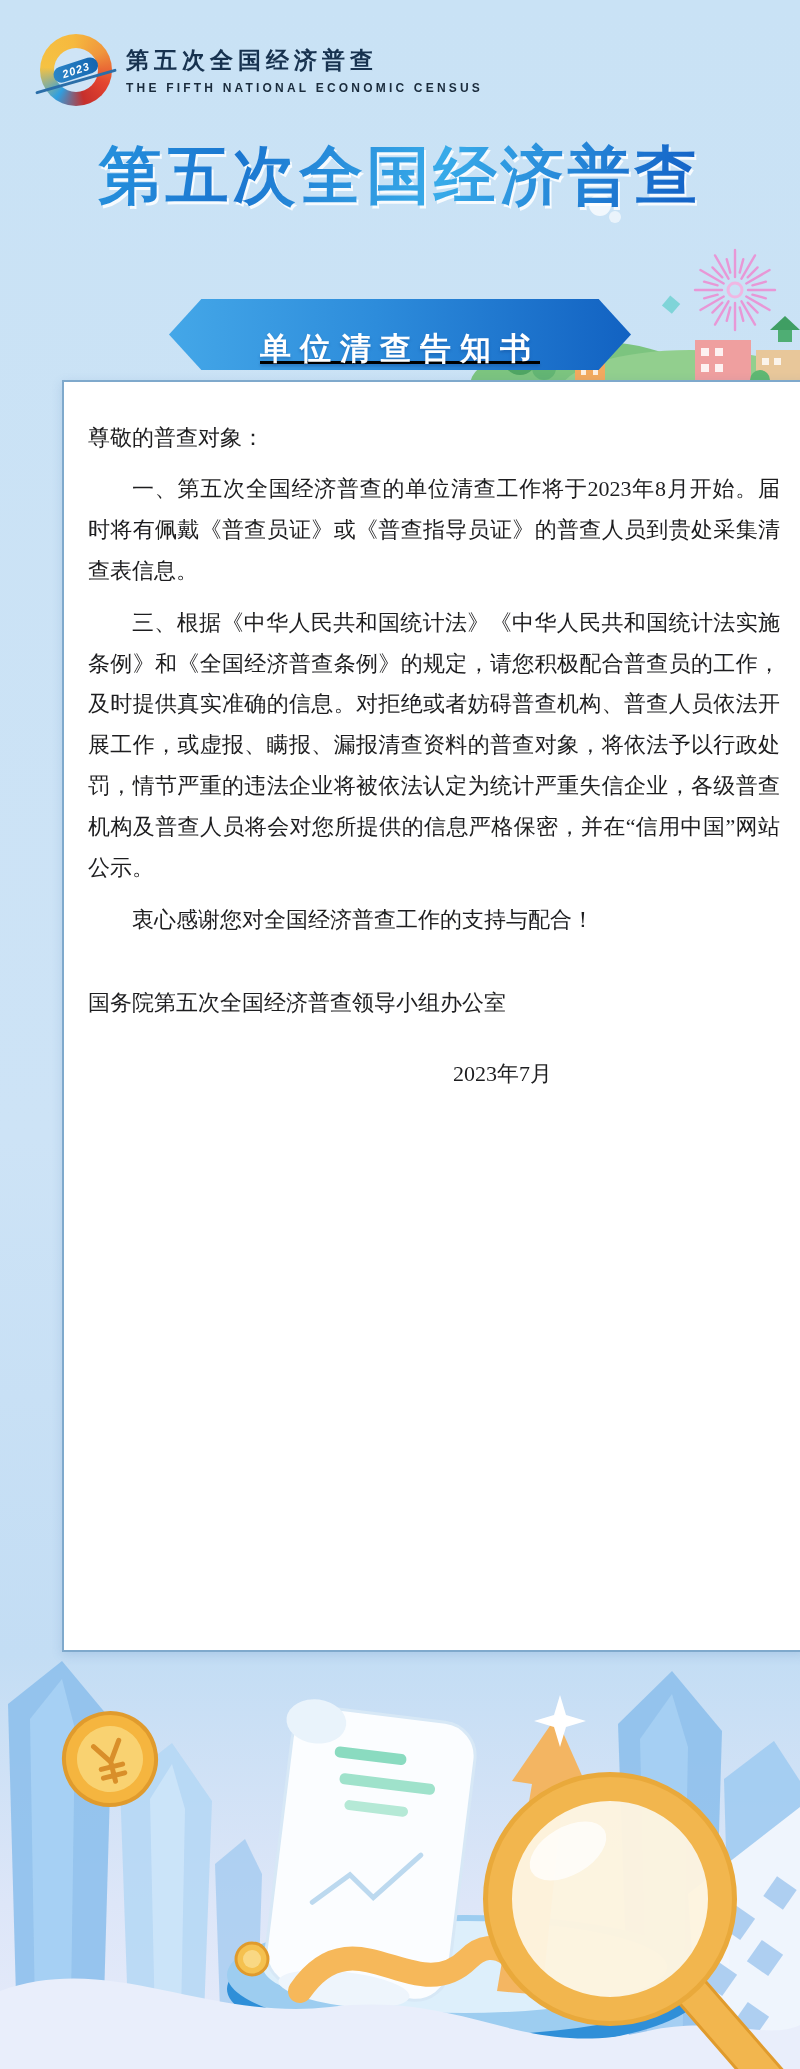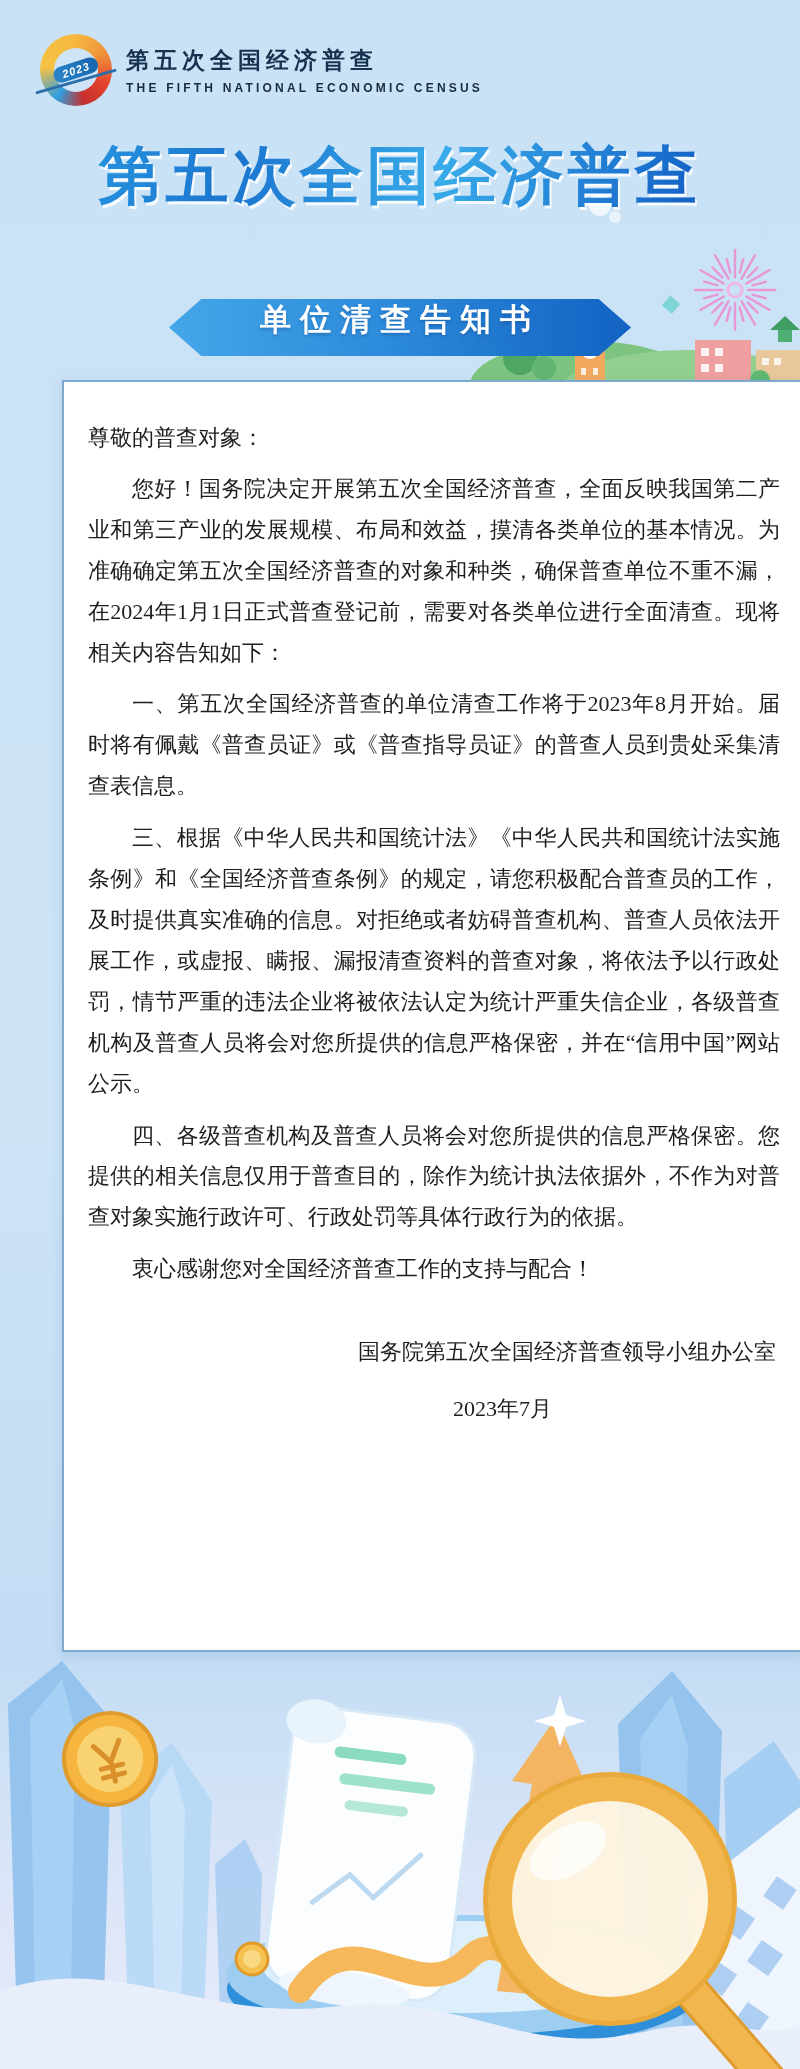--- a/index.html
+++ b/index.html
@@ -22,38 +22,38 @@
     font-family:"DejaVu Sans","Liberation Sans",sans-serif; }
   .logo-en { margin-top:5px; font-size:12px; font-weight:bold; color:#1a2b3c; letter-spacing:3.2px; }
   
   .hero-title { position:absolute; top:133px; left:0; width:100%; text-align:center;
     font-size:63px; font-weight:bold; letter-spacing:4px;
     font-family:"DejaVu Sans","Liberation Sans",sans-serif;
     background:linear-gradient(105deg,#2da4e6 0%,#1b76d0 30%,#38abe9 55%,#1565c8 85%);
     -webkit-background-clip:text; background-clip:text; color:transparent;
     filter:drop-shadow(2px 3px 0 rgba(255,255,255,.85)); z-index:3; }
   .banner { position:absolute; top:299px; left:50%; transform:translateX(-50%);
-    width:462px; height:57px; z-index:4;
+    width:462px; height:71px; z-index:4;
     background:linear-gradient(90deg,#44a7e8 0%,#2d8cdb 45%,#1262c2 100%);
     clip-path:polygon(7% 0,93% 0,100% 50%,93% 100%,7% 100%,0 50%);
-    display:flex; align-items:flex-start; justify-content:center;
-    box-shadow:0 4px 8px rgba(30,90,160,.25); }
+    display:flex; align-items:flex-end; justify-content:center;
+    box-shadow:0 4px 8px rgba(30,90,160,.25);text-decoration:underline; }
   .banner span { color:#fff; font-size:31px; font-weight:bold; letter-spacing:9px;
     font-family:"DejaVu Sans","Liberation Sans",sans-serif; text-shadow:0 2px 3px rgba(20,70,140,.4); }
   .scene-svg { position:absolute; top:180px; left:440px; width:360px; height:212px; z-index:2; }
   
   .card { position:absolute; top:380px; left:62px; width:744px; min-height:1272px; z-index:5;
     background:#ffffff; border:2px solid #7fa9cc; box-shadow:0 3px 10px rgba(60,110,170,.18);
     padding:36px 24px 26px; }
   .letter { font-family:"Liberation Serif","DejaVu Serif",serif; color:#1d1d1f;
     font-size:22px; line-height:1.86; text-align:justify; }
   .letter .salute { margin-bottom:10px; }
   .letter p.body-par { text-indent:2em; margin-bottom:11px; }
-  .letter .signature { text-align:right; margin-top:42px; padding-right:4px; }
-  .letter .sign-date { text-align:right; margin-top:16px; padding-right:228px; }
+  .letter .signature { text-align:left; margin-top:42px; padding-right:4px; }
+  .letter .sign-date { text-align:right; margin-top:30px; padding-right:228px; }
   
   .bottom-svg { position:absolute; top:1659px; left:0; width:800px; height:410px; z-index:1; }
 </style>
 </head>
 <body>
 
 <div class="poster">
 
   <div class="logo-row">
     <div class="logo-mark">
@@ -120,24 +120,22 @@
     <rect x="322" y="178" width="7" height="7" fill="#ffffff" opacity="0.8"></rect>
     <rect x="334" y="178" width="7" height="7" fill="#ffffff" opacity="0.8"></rect>
     <polygon points="330,150 360,150 345,136" fill="#3f9e63"></polygon>
     <rect x="338" y="150" width="14" height="12" fill="#4fae74"></rect>
     <circle cx="320" cy="200" r="10" fill="#5fb872"></circle>
   </svg>
 
   <div class="card">
     <div class="letter">
       <p class="salute">尊敬的普查对象：</p>
-      <p class="body-par">您好！国务院决定开展第五次全国经济普查，全面反映我国第二产业和第三产业的发展规模、布局和效益，摸清各类单位的基本情况。为准确确定第五次全国经济普查的对象和种类，确保普查单位不重不漏，在2024年1月1日正式普查登记前，需要对各类单位进行全面清查。现将相关内容告知如下：</p>
       <p class="body-par">一、第五次全国经济普查的单位清查工作将于2023年8月开始。届时将有佩戴《普查员证》或《普查指导员证》的普查人员到贵处采集清查表信息。</p>
       <p class="body-par">三、根据《中华人民共和国统计法》《中华人民共和国统计法实施条例》和《全国经济普查条例》的规定，请您积极配合普查员的工作，及时提供真实准确的信息。对拒绝或者妨碍普查机构、普查人员依法开展工作，或虚报、瞒报、漏报清查资料的普查对象，将依法予以行政处罚，情节严重的违法企业将被依法认定为统计严重失信企业，各级普查机构及普查人员将会对您所提供的信息严格保密，并在“信用中国”网站公示。</p>
-      <p class="body-par">四、各级普查机构及普查人员将会对您所提供的信息严格保密。您提供的相关信息仅用于普查目的，除作为统计执法依据外，不作为对普查对象实施行政许可、行政处罚等具体行政行为的依据。</p>
       <p class="body-par">衷心感谢您对全国经济普查工作的支持与配合！</p>
       <p class="signature">国务院第五次全国经济普查领导小组办公室</p>
       <p class="sign-date">2023年7月</p>
     </div>
   </div>
 
   <svg class="bottom-svg" viewBox="0 0 800 410" aria-hidden="true">
 
     <polygon points="8,45 62,2 112,62 102,410 18,410" fill="#8ec0ec" opacity="0.9"></polygon>
     <polygon points="30,60 62,20 75,70 70,410 36,410" fill="#a9d2f4" opacity="0.85"></polygon>

